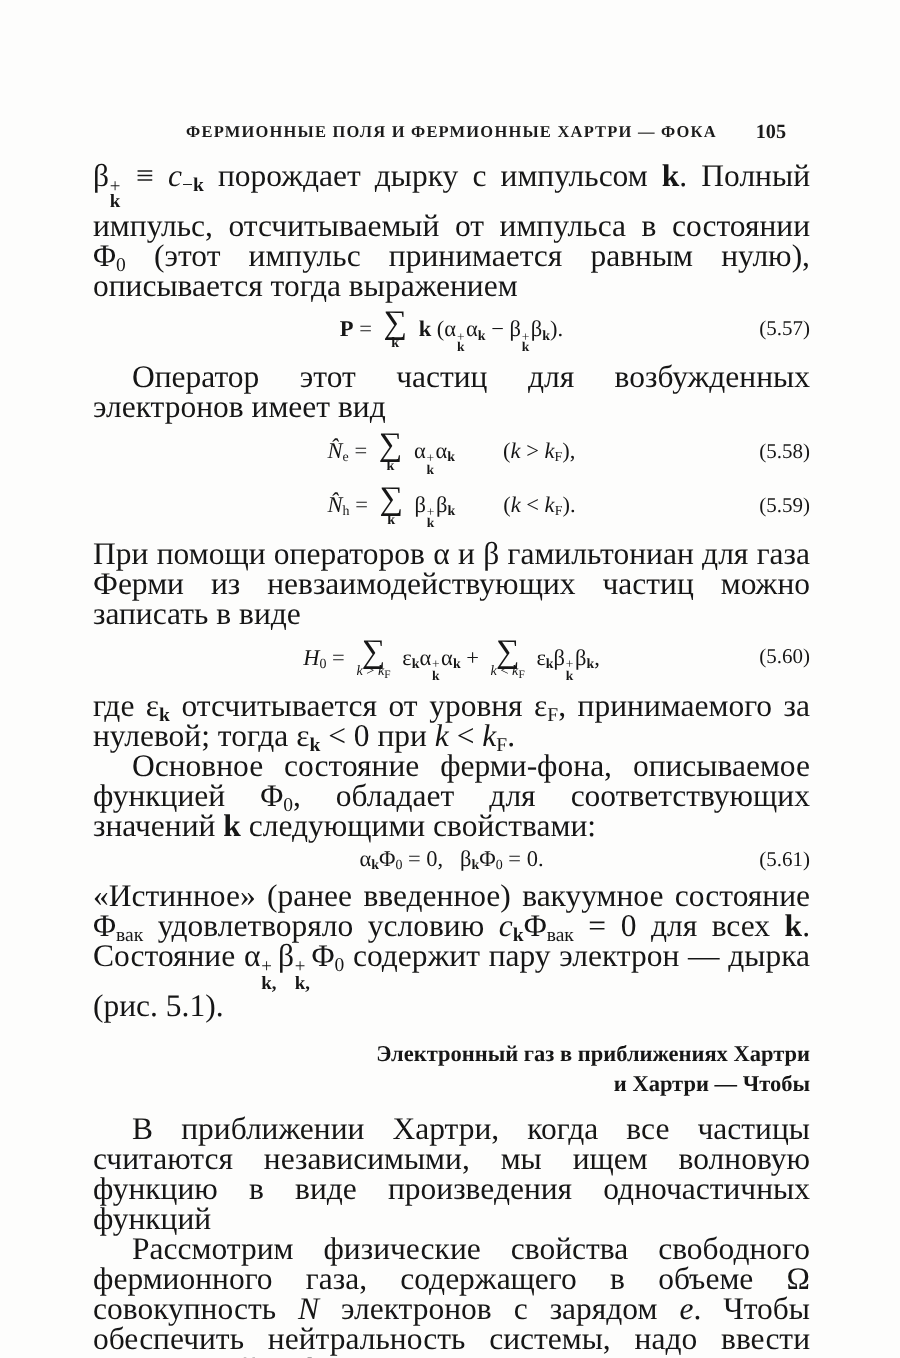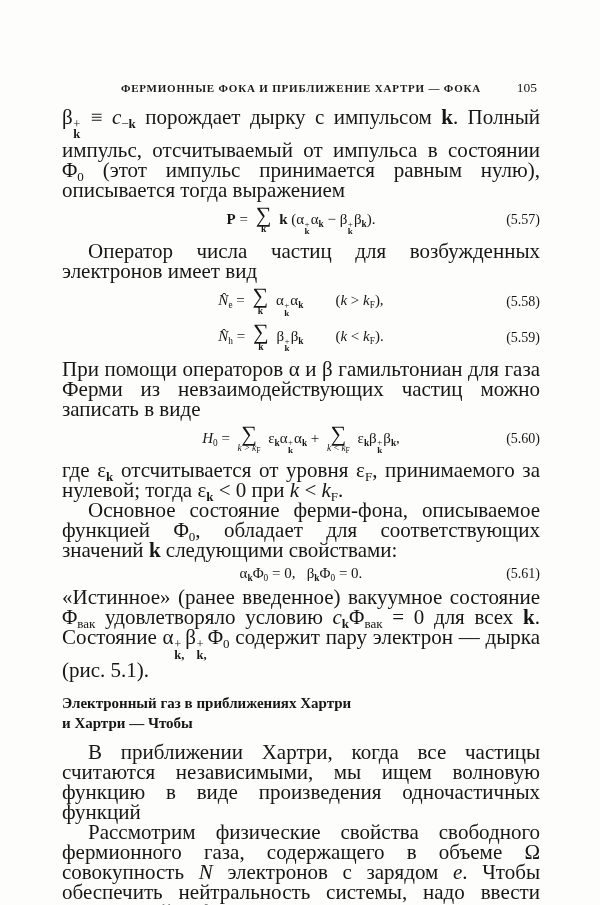--- a/index.html
+++ b/index.html
@@ -3,47 +3,47 @@
 <meta charset="utf-8">
 <style>
   html,body{margin:0;padding:0;}
   body{
     width:600px;height:905px;overflow:hidden;
     background:#fdfdfc;color:#161616;
     font-family:"Liberation Serif","DejaVu Serif",serif;
   }
   .page{box-sizing:border-box;width:600px;height:905px;padding:82px 60px 0 62px;overflow:hidden;}
   .runhead{position:relative;font-size:11px;font-weight:bold;letter-spacing:0.8px;text-align:center;white-space:nowrap;margin-bottom:13px;color:#1b1b1b;}
-  .runhead .pagenum{position:absolute;right:3px;top:-2px;font-size:13.5px;font-weight:normal;letter-spacing:0;}
+  .runhead .pagenum{position:absolute;right:16px;top:-2px;font-size:13.5px;font-weight:bold;letter-spacing:0;}
   .para{font-size:21px;line-height:20px;text-align:justify;}
   .ind{text-indent:26px;}
   .eq{position:relative;font-size:15px;text-align:center;margin:6px 0;line-height:1;}
   .eq .num{position:absolute;right:0;top:50%;transform:translateY(-50%);font-size:14px;}
   sub,sup{font-size:0.62em;line-height:0;}
   sub{vertical-align:-0.28em;}
   .bk{font-weight:bold;font-style:normal;}
   .ss{display:inline-flex;flex-direction:column;align-items:flex-start;vertical-align:-0.32em;line-height:0.82;font-size:0.6em;margin:0 1px 0 0.5px;}
   .ss .s2{font-weight:bold;}
   .sum,.prod{display:inline-flex;flex-direction:column;align-items:center;vertical-align:middle;margin:0 4px;line-height:1;}
   .sum .sg{font-size:22px;line-height:0.85;}
   .sum .lm{font-size:9.5px;line-height:1.1;white-space:nowrap;}
   .sum .lm sub{font-size:0.8em;}
   .prod .up{font-size:9.5px;line-height:1;}
   .prod .sg{font-size:22px;line-height:0.9;}
   .prod .lm{font-size:10px;line-height:1;}
   .cond{margin-left:32px;}
-  .sechead{font-size:15px;font-weight:bold;text-align:left;line-height:20px;margin:13px 0 9px;}
+  .sechead{font-size:15px;font-weight:bold;text-align:right;line-height:20px;margin:13px 0 9px;}
 </style>
 </head>
 <body>
 
 <div class="page">
 
   <div class="runhead">
-    <span>ФЕРМИОННЫЕ ФОКА И ПРИБЛИЖЕНИЕ ХАРТРИ — ФОКА</span>
+    <span>ФЕРМИОННЫЕ ПОЛЯ И ФЕРМИОННЫЕ ХАРТРИ — ФОКА</span>
     <span class="pagenum">105</span>
   </div>
 
   <div class="para">β<span class="ss">
         <span class="s1">+</span>
         <span class="s2">k</span>
       </span> ≡ <i>c</i><sub>−<b>k</b></sub> порождает дырку с импульсом <b>k</b>. Полный импульс, отсчитываемый от импульса в состоянии Φ<sub>0</sub> (этот импульс принимается равным нулю), описывается тогда выражением</div>
 
   <div class="eq">
     <span><b>P</b> = <span class="sum">
@@ -52,21 +52,21 @@
         </span> <b>k</b> (α<span class="ss">
           <span class="s1">+</span>
           <span class="s2">k</span>
         </span>α<sub class="bk">k</sub> − β<span class="ss">
           <span class="s1">+</span>
           <span class="s2">k</span>
         </span>β<sub class="bk">k</sub>).</span>
     <span class="num">(5.57)</span>
   </div>
 
-  <div class="para ind">Оператор числа частиц для возбужденных электронов имеет вид</div>
+  <div class="para ind">Оператор этот частиц для возбужденных электронов имеет вид</div>
 
   <div class="eq">
     <span><i>N̂</i><sub>e</sub> = <span class="sum">
           <span class="sg">∑</span>
           <span class="lm"><span class="bk">k</span></span>
         </span> α<span class="ss">
           <span class="s1">+</span>
           <span class="s2">k</span>
         </span>α<sub class="bk">k</sub><span class="cond">(<i>k</i> &gt; <i>k</i><sub>F</sub>),</span></span>
     <span class="num">(5.58)</span>

